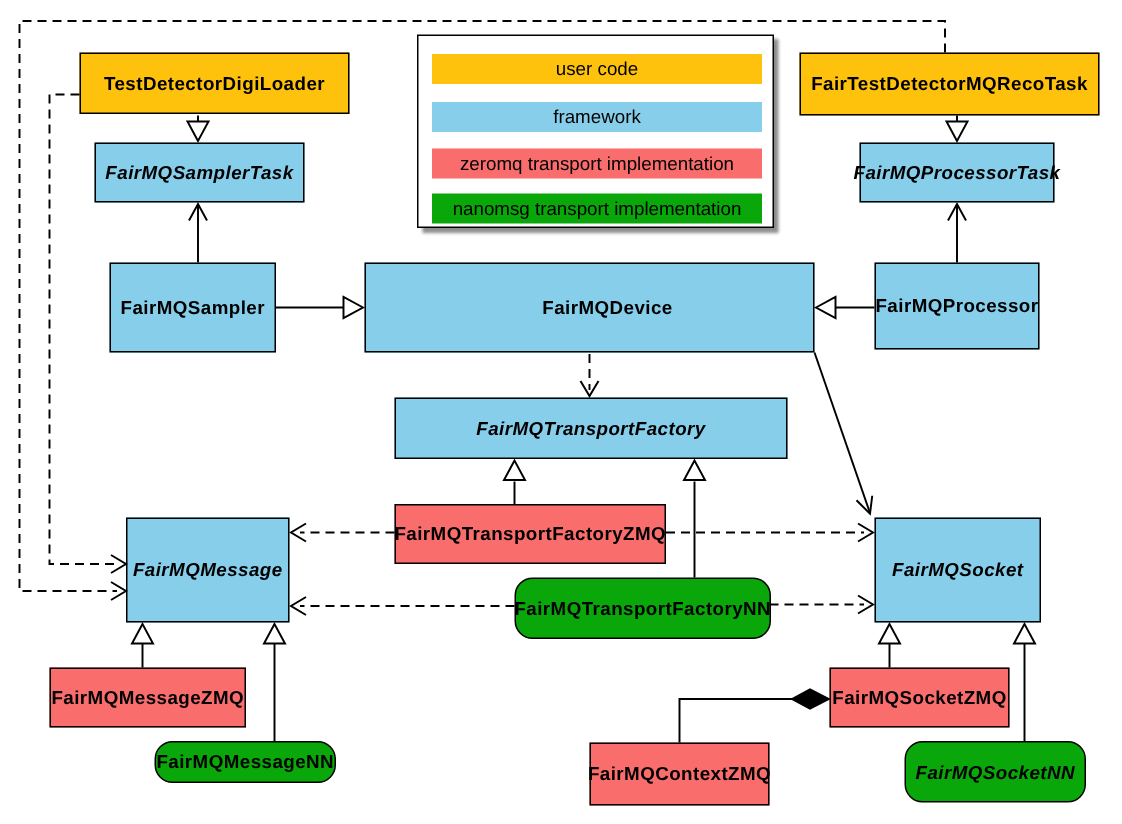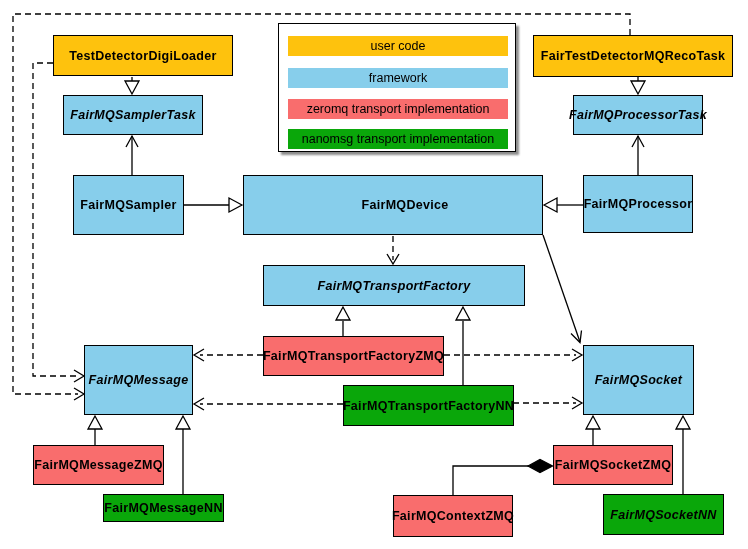--- a/index.html
+++ b/index.html
@@ -10,21 +10,21 @@
   .node{
     position:absolute;display:flex;align-items:center;justify-content:center;
     box-sizing:border-box;border:1.5px solid #000;color:#000;
     font-weight:bold;font-size:12.5px;letter-spacing:.3px;white-space:nowrap;
     z-index:1;
   }
   .abstract{font-style:italic;}
   .cat-user{background:#FEC20D;}
   .cat-framework{background:#87CEEB;}
   .cat-zeromq{background:#F96D6D;}
-  .cat-nanomsg{background:#0AA70A;}
+  .cat-nanomsg{background:#0AA70A;border-radius:12px;}
   .legend{
     position:absolute;left:278px;top:23px;width:238px;height:129px;
     background:#fff;border:1.5px solid #000;box-sizing:border-box;
     box-shadow:3px 3px 2px rgba(0,0,0,.45);z-index:1;
   }
   .legend .bar{
     position:absolute;left:9px;width:220px;height:20px;line-height:20px;
     text-align:center;font-size:12.5px;color:#000;
   }
   svg.edges{position:absolute;left:0;top:0;z-index:2;pointer-events:none;}

